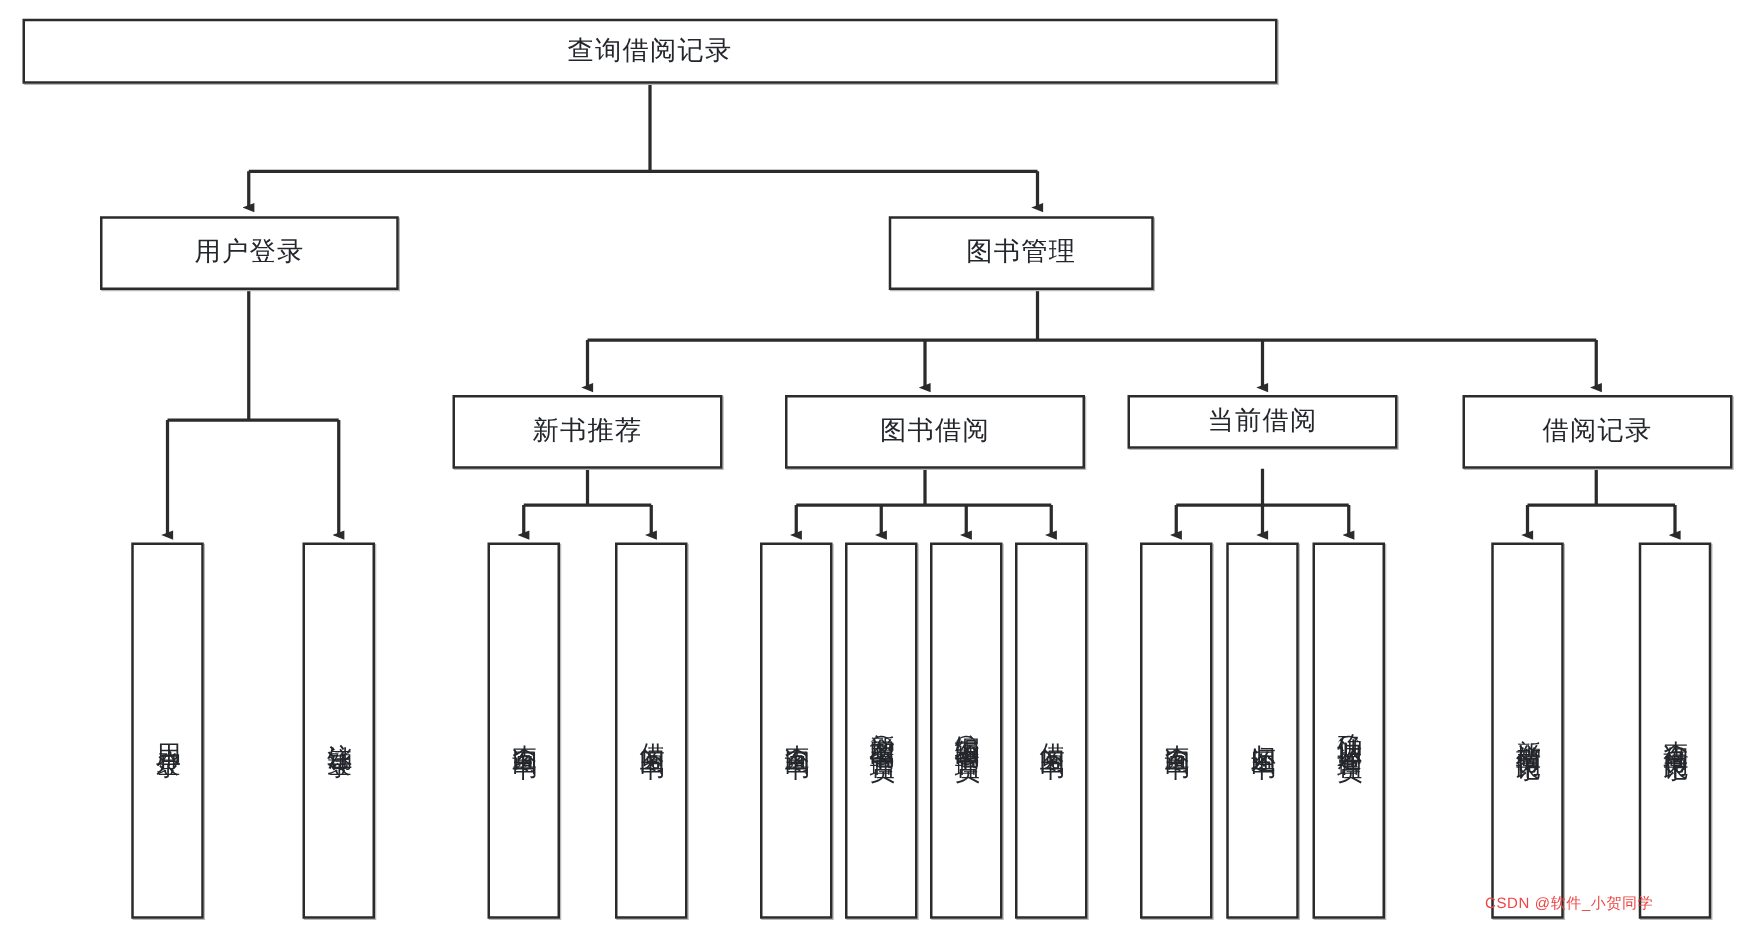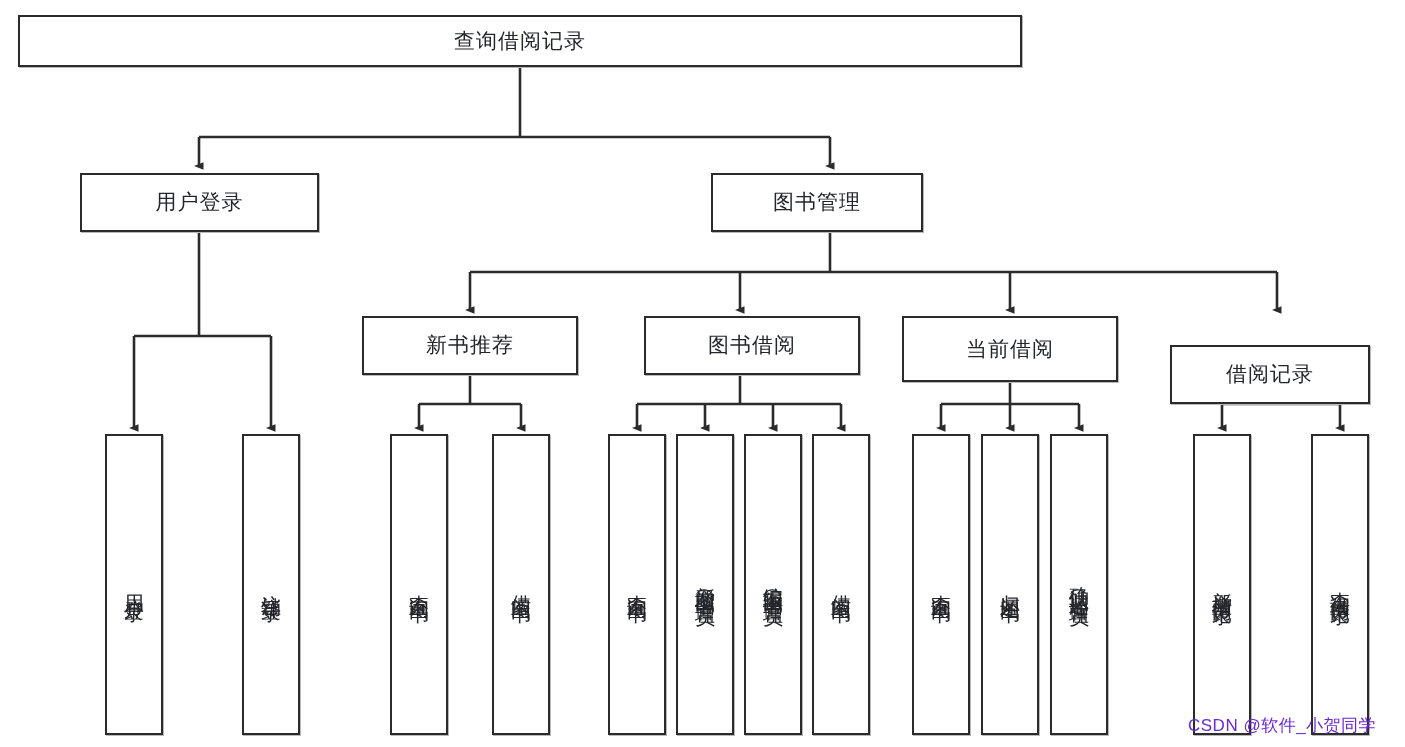--- a/index.html
+++ b/index.html
@@ -54,22 +54,22 @@
     font-size: 20px;
     line-height: 1.34;
     letter-spacing: 3px;
     white-space: normal;
     max-height: 100%;
   }
   #watermark {
     position: absolute;
     left: 1188px;
     top: 714px;
-    font-size: 17px;
-    color: #6d28d9;
+    font-size: 12px;
+    color: #ef4444;
     letter-spacing: 0.5px;
     white-space: nowrap;
   }
 </style>
 </head>
 <body>
 
 <div id="canvas">
 
   <svg class="links" viewBox="0 0 1405 747">
@@ -132,27 +132,27 @@
   <div class="node" style="left:80px; top:173px; width:239px; height:59px;">
     <span class="lbl">用户登录</span>
   </div>
   <div class="node" style="left:711px; top:173px; width:212px; height:59px;">
     <span class="lbl">图书管理</span>
   </div>
 
   <div class="node" style="left:362px; top:316px; width:216px; height:59px;">
     <span class="lbl">新书推荐</span>
   </div>
-  <div class="node" style="left:644px; top:316px; width:216px; height:59px;">
+  <div class="node" style="left:628px; top:316px; width:240px; height:59px;">
     <span class="lbl">图书借阅</span>
   </div>
-  <div class="node" style="left:902px; top:316px; width:216px; height:66px;">
+  <div class="node" style="left:902px; top:316px; width:216px; height:43px;">
     <span class="lbl">当前借阅</span>
   </div>
-  <div class="node" style="left:1170px; top:316px; width:200px; height:59px;margin-top:29px;">
+  <div class="node" style="left:1170px; top:316px; width:216px; height:59px;">
     <span class="lbl">借阅记录</span>
   </div>
 
   <div class="node vert" style="left:105px; top:434px; width:58px; height:301px;">
     <span class="lbl">用户登录</span>
   </div>
   <div class="node vert" style="left:242px; top:434px; width:58px; height:301px;">
     <span class="lbl">注销登录</span>
   </div>
 

